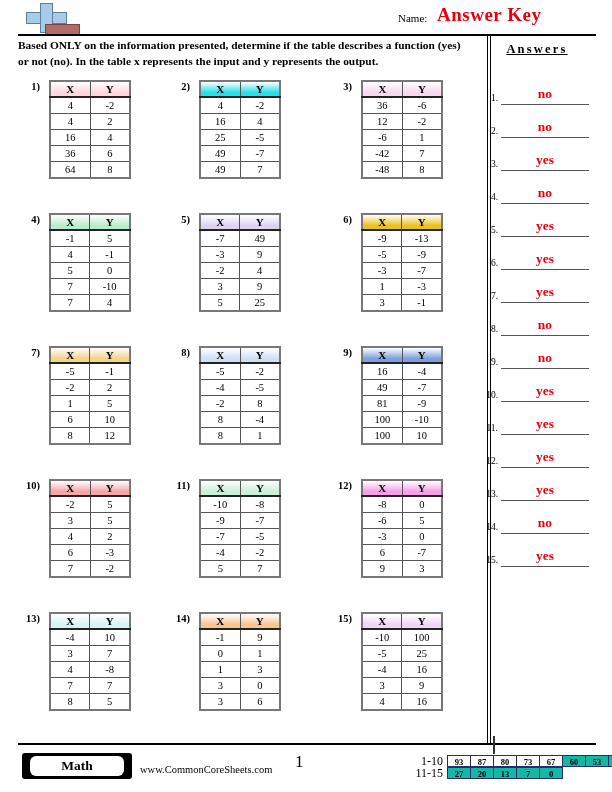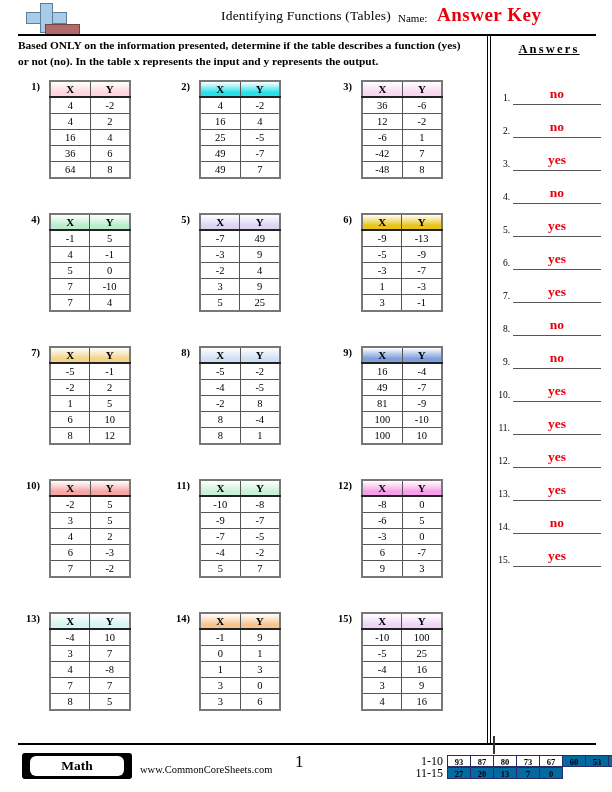--- a/index.html
+++ b/index.html
@@ -101,21 +101,21 @@
     width: 4px;
     height: 707px;
     border-left: 1px solid #000;
     border-right: 1px solid #000;
     box-sizing: border-box;
   }
 
   
   #answers-panel {
     position: absolute;
-    left: 494px; top: 38px;
+    left: 482px; top: 38px;
     width: 110px;
     height: 600px;
   }
   #answers-title {
     position: absolute;
     left: 0; top: 4px;
     width: 110px;
     text-align: center;
     font-size: 12.5px;
     font-weight: bold;
@@ -250,39 +250,38 @@
     line-height: 12px;
     text-align: center;
     font-size: 8.5px;
     font-weight: bold;
     border: 1px solid #2b2b6b;
     margin-right: -1px;
     box-sizing: border-box;
     background: #fff;
   }
   .score-cell.shaded {
-    background: #0369a1;
+    background: #14b8a6;
   }
   #score-tick {
     position: absolute;
     left: 493px; top: 736px;
     width: 2px; height: 18px;
     background: #333;
   }
 </style>
 </head>
 <body>
 
 <div id="header">
   <div id="logo">
     <div class="logo-plus-h"></div>
     <div class="logo-plus-v"></div>
     <div class="logo-bar"></div>
   </div>
-  <div id="header-title">Identifying Functions (Tables)</div>
   <div id="name-label">Name:</div>
   <div id="answer-key-text">Answer Key</div>
   <div id="header-rule"></div>
 </div>
 
 <div id="instructions">Based ONLY on the information presented, determine if the table describes a function (yes) or not (no). In the table x represents the input and y represents the output.</div>
 
 <div id="divider"></div>
 
 <div id="answers-panel">

